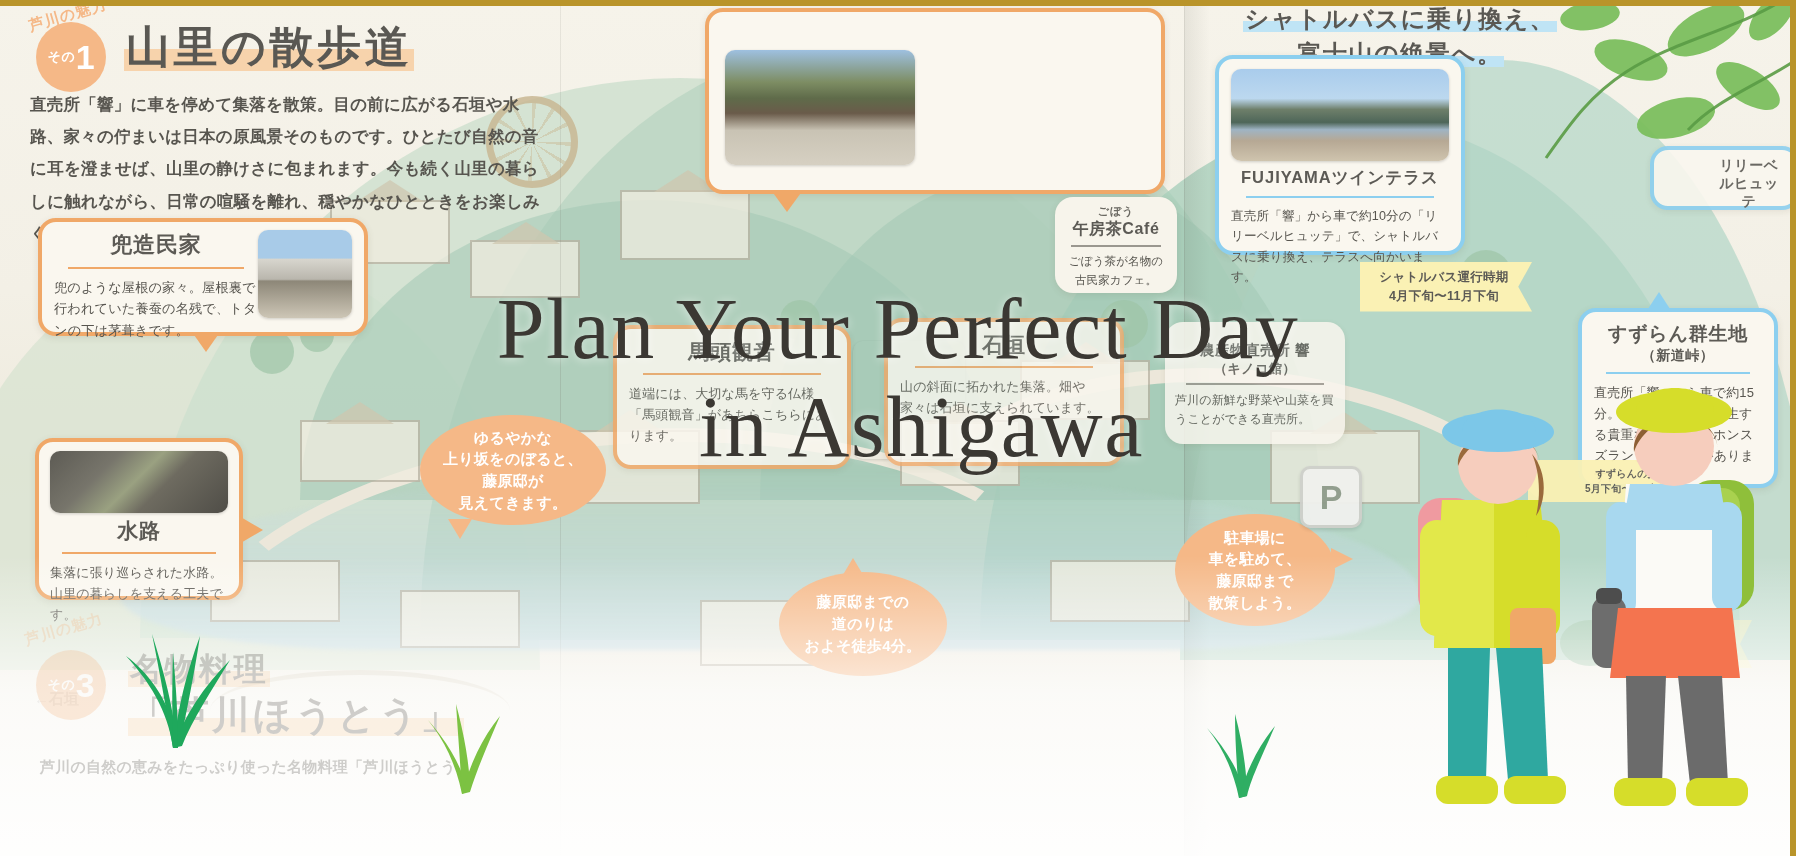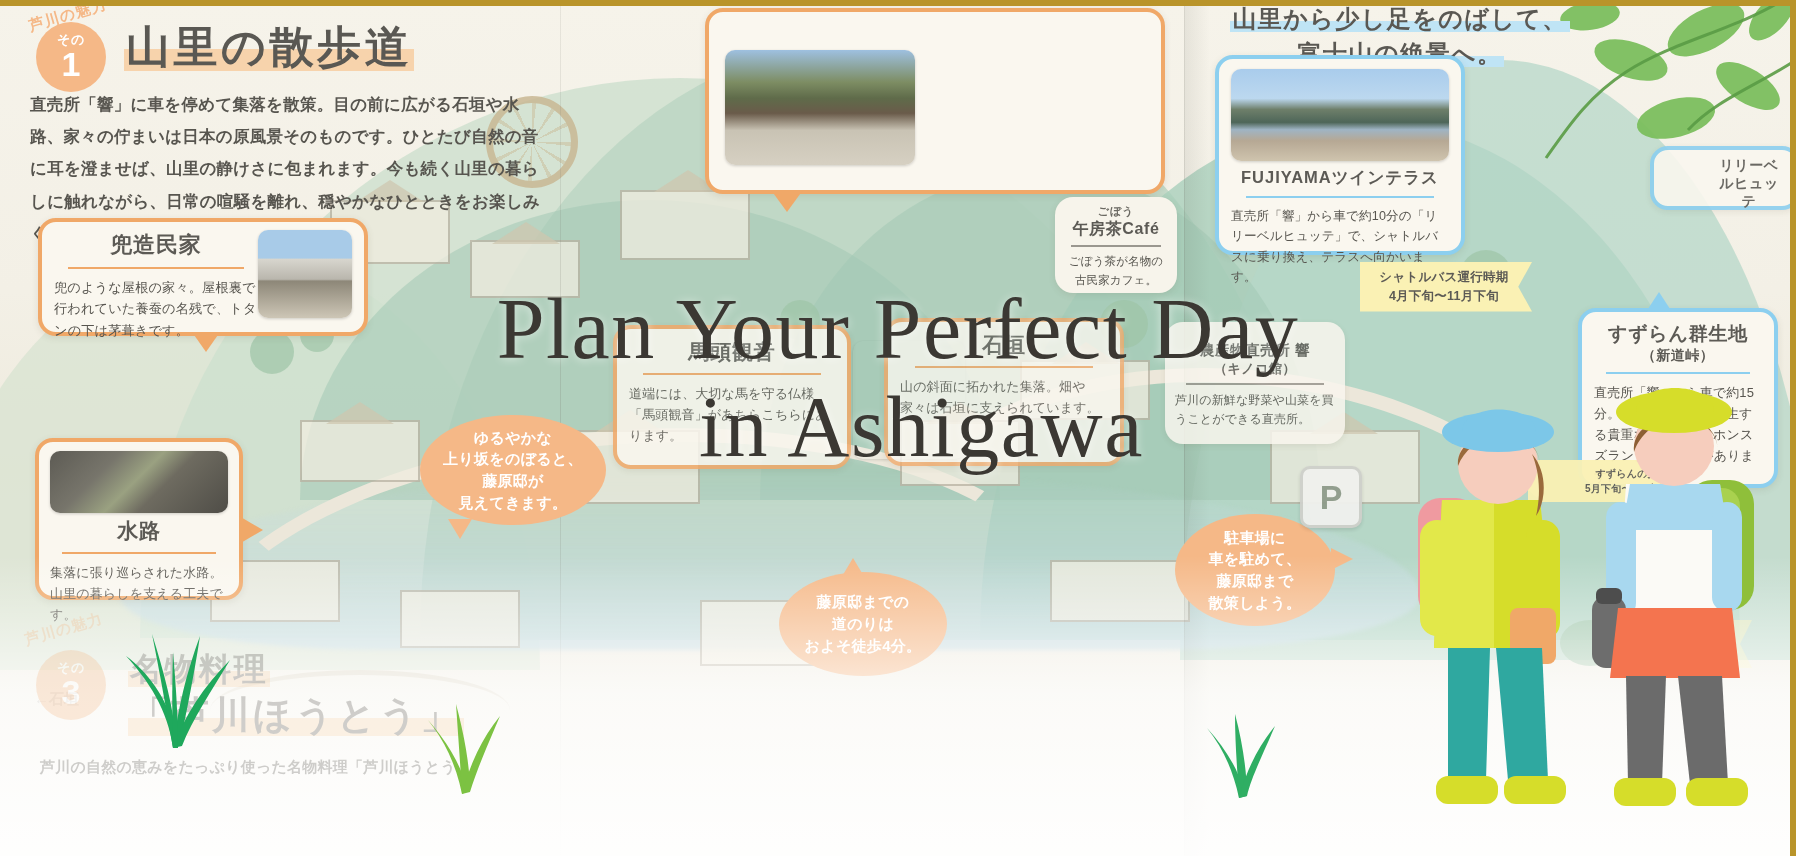--- a/index.html
+++ b/index.html
@@ -175,21 +175,21 @@
     line-height:1.5;
     padding:6px 16px 6px 12px;
     clip-path: polygon(0 0, 100% 0, 92% 50%, 100% 100%, 0 100%);
     letter-spacing:.02em;
   }
 
   
   .badge {
     position:absolute; border-radius:50%;
     background:#f5b887; color:#fff;
-    display:flex; flex-direction:column; align-items:center; justify-content:center;
+    display:flex; flex-direction:row; align-items:center; justify-content:center;
     font-weight:700;
   }
   .badge .so { font-size:13px; line-height:1; margin-bottom:1px; letter-spacing:.06em;}
   .badge .num { font-size:34px; line-height:1; }
   .badge-arc {
     position:absolute; color:#f5b887; font-weight:700; font-size:15px;
     letter-spacing:.06em; white-space:nowrap;
   }
   .sec-title {
     position:absolute; font-weight:700; color:#5a5853;
@@ -323,21 +323,21 @@
   <div class="badge" style="left:36px;top:22px;width:70px;height:70px;">
     <span class="so">その</span>
     <span class="num">1</span>
   </div>
   <div class="sec-title" style="left:124px;top:18px;font-size:44px;">
     <span class="hl">山里の散歩道</span>
   </div>
   <div class="sec-lead" style="left:30px;top:88px;width:520px;font-size:16.5px;">直売所「響」に車を停めて集落を散策。目の前に広がる石垣や水路、家々の佇まいは日本の原風景そのものです。ひとたび自然の音に耳を澄ませば、山里の静けさに包まれます。今も続く山里の暮らしに触れながら、日常の喧騒を離れ、穏やかなひとときをお楽しみください。</div>
 
   <div class="sub-heading" style="left:1190px;top:2px;width:420px;font-size:24px;">
-    <span class="hl">山里から少し足をのばして、</span><br>
+    <span class="hl">シャトルバスに乗り換え、</span><br>
     <span class="hl">富士山の絶景へ。</span>
   </div>
 
   <div class="card orange" style="left:38px;top:218px;width:330px;height:118px;padding:8px 12px;">
     <div style="display:flex;align-items:flex-start;">
       <div style="flex:1;">
         <div class="card-title" style="font-size:22px;">兜造民家</div>
         <div class="card-rule"></div>
         <div class="card-body" style="font-size:13.2px;">兜のような屋根の家々。屋根裏で行われていた養蚕の名残で、トタンの下は茅葺きです。</div>
       </div>

